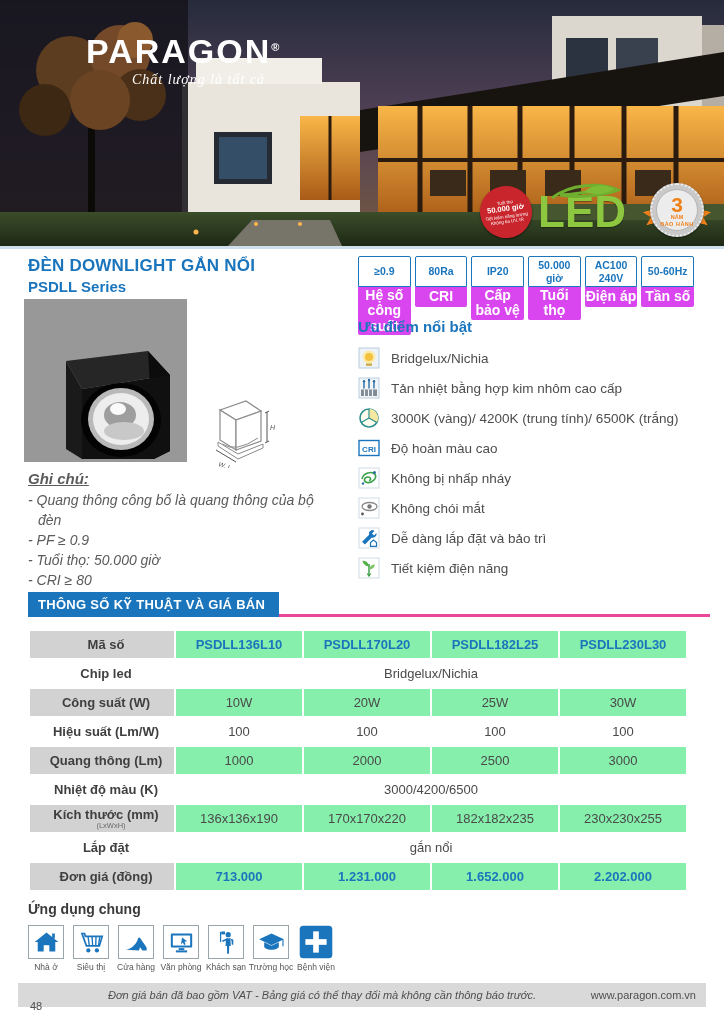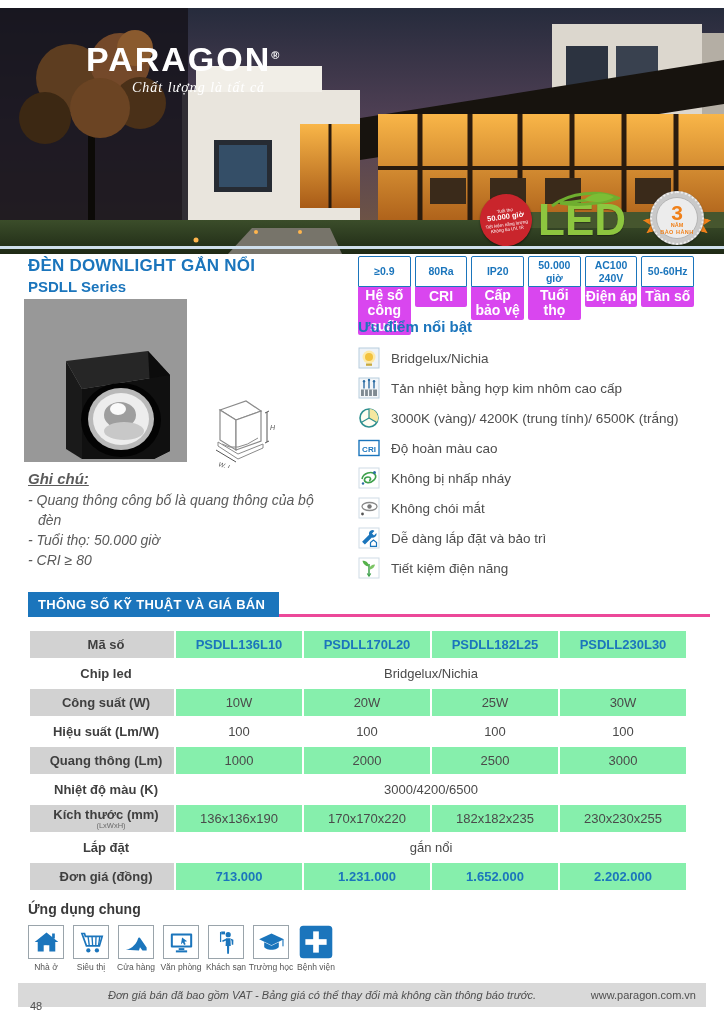--- a/index.html
+++ b/index.html
@@ -1,20 +1,20 @@
 <!DOCTYPE html>
 <html><head>
 <meta charset="utf-8">
 <style>
   * { margin:0; padding:0; box-sizing:border-box; }
   body { background:#fff; font-family:"Liberation Sans", sans-serif; }
   .page { position:relative; width:724px; height:1024px; background:#ffffff; overflow:hidden; margin:0 auto; }
 
   
-  .hero { position:absolute; left:0; top:0; width:724px; height:300px; overflow:hidden;margin-top:8px; }
+  .hero { position:absolute; left:0; top:0; width:724px; height:300px; overflow:hidden; }
   .hero svg.scene { position:absolute; left:0; top:0; }
   .logo-block { position:absolute; left:86px; top:34px; color:#fff; }
   .logo-text { font-size:34px; font-weight:bold; letter-spacing:2px; line-height:1; }
   .logo-reg { font-size:11px; vertical-align:super; }
   .logo-tagline { font-family:"Liberation Serif", serif; font-style:italic; font-size:14px; margin-top:4px; margin-left:46px; letter-spacing:1px; }
   .hero-badges { position:absolute; left:480px; top:182px; height:60px; display:flex; align-items:center; }
   .red-badge { width:52px; height:52px; border-radius:50%; background:#c9252c; color:#fff; display:flex; flex-direction:column; align-items:center; justify-content:center; text-align:center; transform:rotate(-8deg); line-height:1.15; box-shadow:0 1px 2px rgba(0,0,0,.5); }
   .red-badge .rl1,.red-badge .rl3,.red-badge .rl4 { font-size:4.5px; }
   .red-badge .rl2 { font-size:7.5px; font-weight:bold; }
   .led-wrap { position:relative; margin-left:6px; width:96px; }
@@ -221,20 +221,21 @@
       <line x1="67" y1="20" x2="67" y2="50"></line>
     </g>
     <text x="70" y="38" font-size="7" fill="#555" font-style="italic">H</text>
     <line x1="16" y1="58" x2="36" y2="70" stroke="#555" stroke-width="1"></line>
     <text x="18" y="74" font-size="6.5" fill="#555" font-style="italic" transform="rotate(18 18 74)">W, L</text>
   </svg>
 
   <div class="notes">
     <div class="notes-title">Ghi chú:</div>
     <div class="note-line">- Quang thông công bố là quang thông của bộ đèn</div>
+    <div class="note-line">- PF ≥ 0.9</div>
     <div class="note-line">- Tuổi thọ: 50.000 giờ</div>
     <div class="note-line">- CRI ≥ 80</div>
   </div>
 
   <div class="spec-badges">
     <div class="spec">
       <div class="spec-value">≥0.9</div>
       <div class="spec-label">Hệ số công suất</div>
     </div>
 

